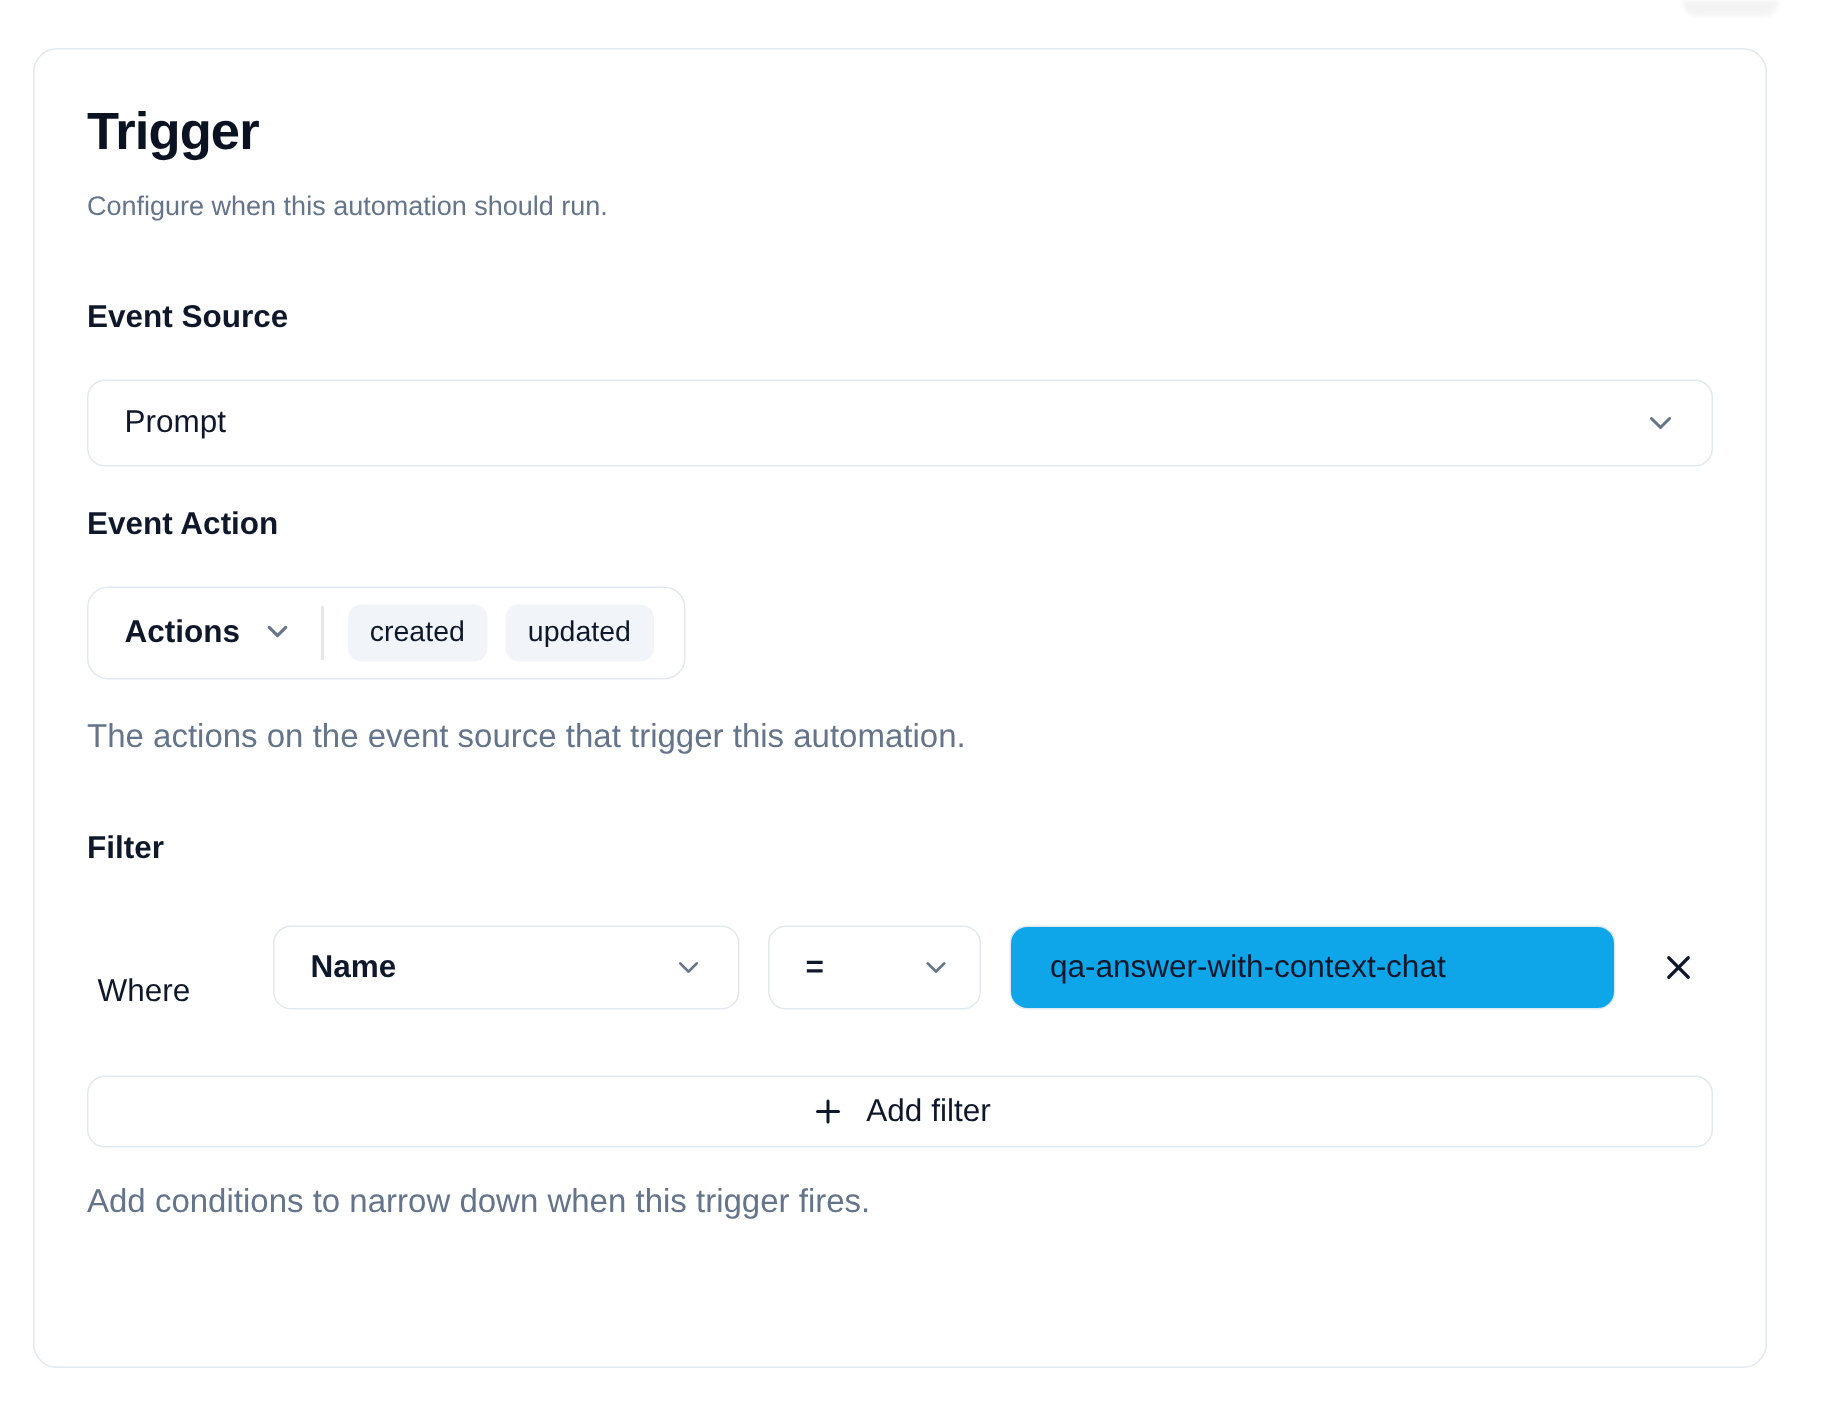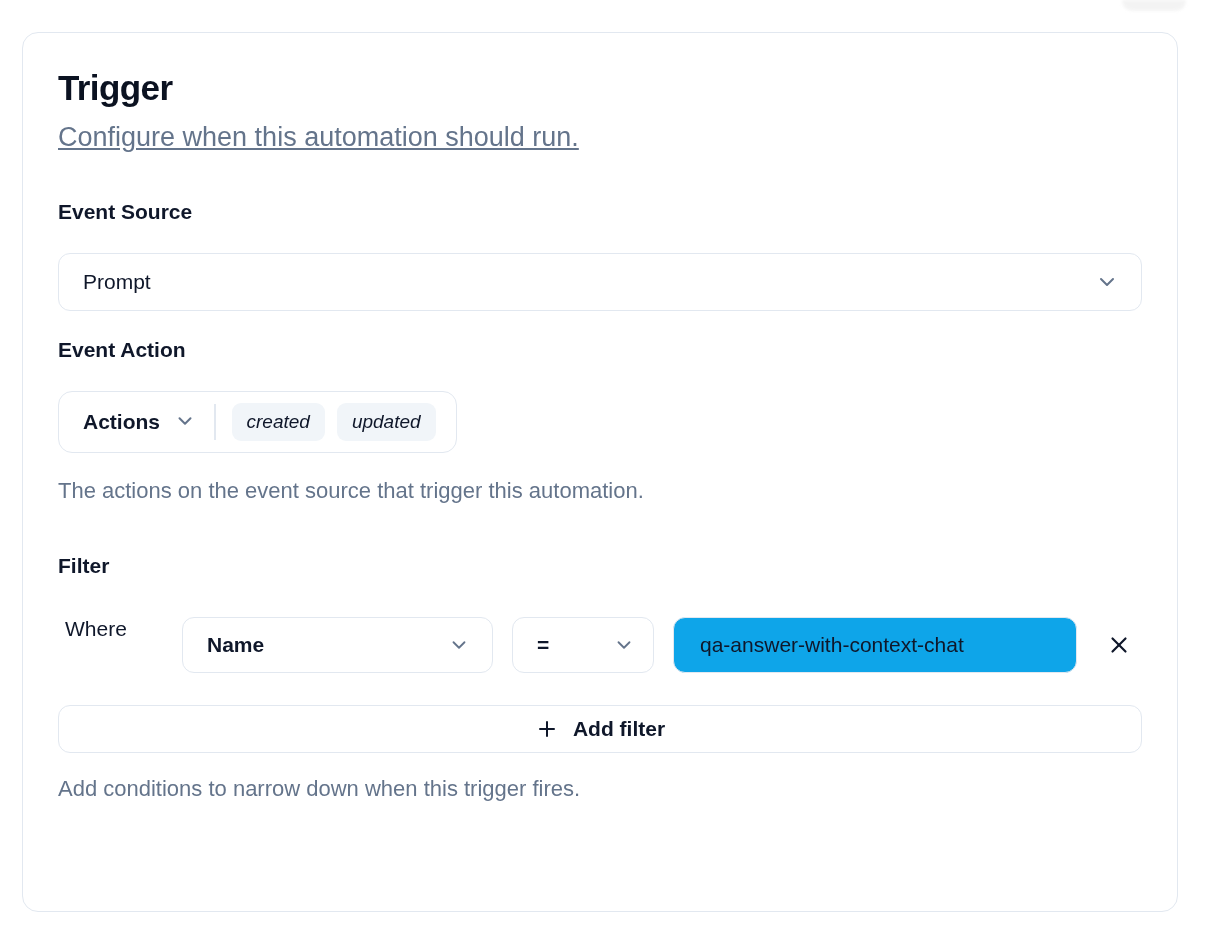--- a/index.html
+++ b/index.html
@@ -24,21 +24,21 @@
     background: #ffffff;
     border: 1.5px solid #e2e8f0;
     border-radius: 16px;
     padding: 34px 35px 24px 35px;
   }
 
   h1.title {
     font-size: 35px; font-weight: 700; letter-spacing: -0.6px;
     color: #0b1221; line-height: 42px; margin-bottom: 14px;
   }
-  .subtitle { font-size: 27px; color: #64748b; line-height: 28px; margin-bottom: 48px; text-decoration: underline; }
+  .subtitle { font-size: 18px; color: #64748b; line-height: 28px; margin-bottom: 48px; }
 
   .field-label {
     font-size: 21px; font-weight: 700; color: #0f172a;
     line-height: 26px; margin-bottom: 28px;
   }
   .filter-label { margin-bottom: 38px; }
 
   .helper { font-size: 22px; color: #64748b; line-height: 28px; }
   .helper.mb-lg { margin-bottom: 52px; }
   .helper.mb-lg2 { margin-bottom: 48px; }
@@ -58,25 +58,25 @@
   }
   .action-dd {
     display: inline-flex; align-items: flex-start; gap: 14px;
     font-size: 21px; font-weight: 700; color: #0f172a;
     padding: 0 4px; cursor: pointer;
   }
   .vdivider { width: 1.5px; height: 36px; background: #e2e8f0; margin: 0 16px 0 14px; }
   .chip {
     display: inline-flex; align-items: center;
     background: #f1f5f9; border-radius: 9px;
-    padding: 8px 15px; font-size: 19px; color: #0f172a; font-style: italic;
+    padding: 8px 15px; font-size: 19px; color: #0f172a;
   }
   .chip + .chip { margin-left: 12px; }
 
-  .filter-row { display: flex; align-items: flex-start; gap: 19px; margin-bottom: 32px; }
+  .filter-row { display: flex; align-items: flex-end; gap: 19px; margin-bottom: 44px; }
   .where { flex: 0 0 105px; font-size: 21px; color: #0f172a; padding-left: 7px; }
   .sel-name { flex: 0 0 311px; height: 56px; }
   .sel-name .value { font-weight: 600; }
   .sel-op { flex: 0 0 142px; height: 56px; padding: 0 18px 0 24px; }
   .sel-op .value { font-weight: 600; }
   .value-input {
     flex: 1; height: 56px; min-width: 0;
     border: 1.5px solid #e2e8f0; border-radius: 12px;
     font-size: 21px; color: #0f172a; padding: 0 20px 0 26px;
     font-family: "Liberation Sans", "DejaVu Sans", sans-serif;
@@ -86,21 +86,21 @@
     flex: 0 0 46px; height: 56px;
     display: flex; align-items: center; justify-content: center;
     background: transparent; border: none; cursor: pointer;
   }
 
   .add-filter-btn {
     width: 100%; height: 48px;
     display: flex; align-items: center; justify-content: center; gap: 14px;
     background: #fff; border: 1.5px solid #e2e8f0; border-radius: 12px;
     font-family: "Liberation Sans", "DejaVu Sans", sans-serif;
-    font-size: 21px; font-weight: 700; color: #0f172a;
+    font-size: 21px; font-weight: 400; color: #0f172a;
     cursor: pointer; margin-bottom: 22px;
   }
 </style>
 </head>
 <body>
 
 <div class="page">
   <div class="artifact"></div>
 
   <section class="card">

